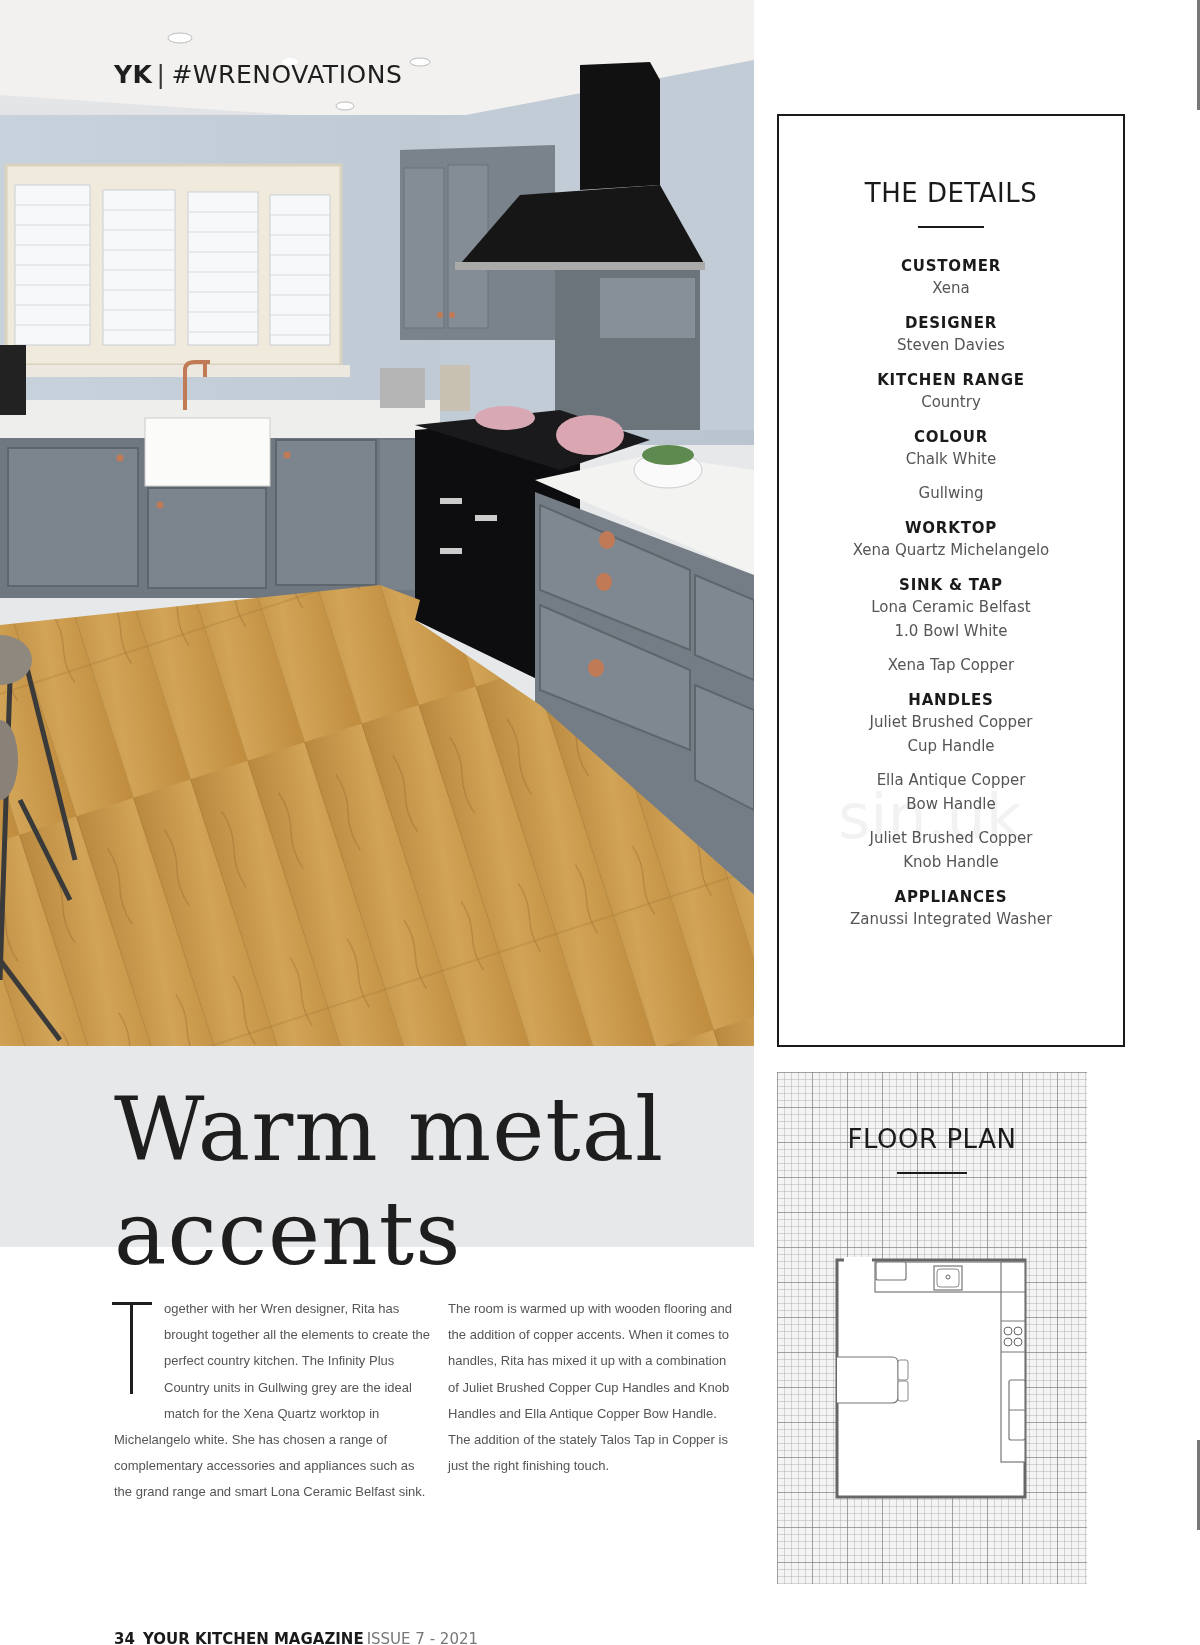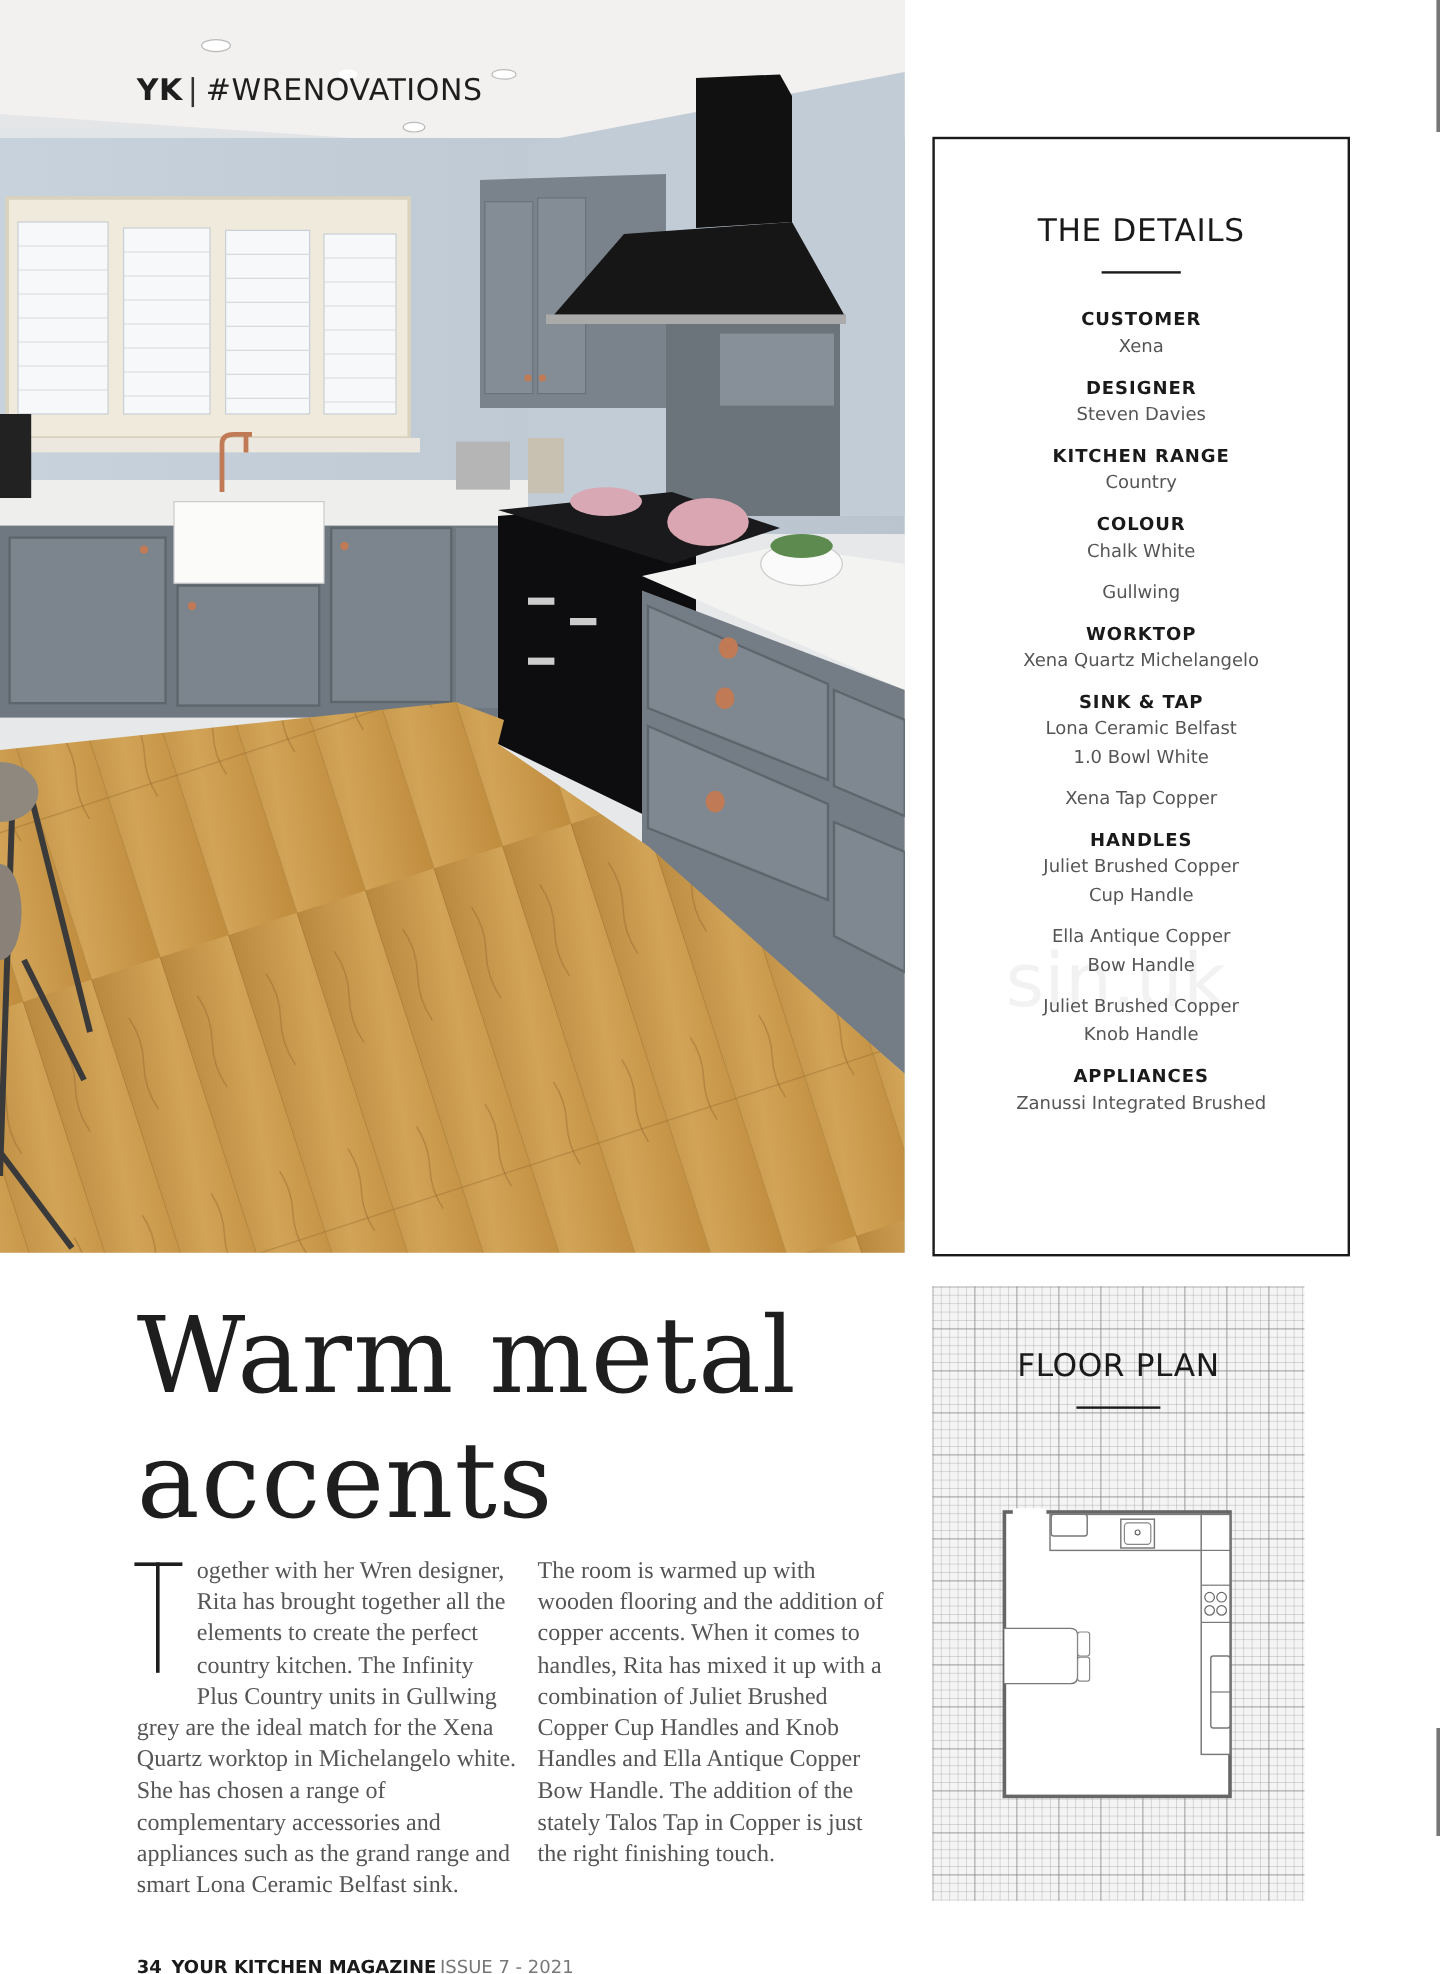--- a/index.html
+++ b/index.html
@@ -1,20 +1,20 @@
 <!DOCTYPE html>
 <html><head>
 <meta charset="utf-8">
 <style>
   * { margin:0; padding:0; box-sizing:border-box; }
   html, body { width:1200px; height:1645px; background:#ffffff; overflow:hidden; }
   body { position:relative; font-family:"DejaVu Sans", sans-serif; color:#222; }
 
   
-  .photo { position:absolute; left:0; top:0; width:754px; height:1044px; overflow:hidden; background:#e6e8ea; }
+  .photo { position:absolute; left:0; top:0; width:754px; height:1247px; overflow:hidden; background:#e6e8ea; }
   .photo svg { position:absolute; left:0; top:0; width:754px; height:1046px; }
   .kicker { position:absolute; left:114px; top:60px; font-family:"DejaVu Sans", sans-serif; font-size:25px; letter-spacing:0.5px; color:#1e1e1e; white-space:nowrap; }
   .kicker .yk { font-weight:bold; }
   .kicker .sep { font-weight:normal; margin:0 6px 0 4px; color:#333; }
   .kicker .tag { font-weight:normal; }
 
   
   .details { position:absolute; left:777px; top:114px; width:348px; height:933px; border:2px solid #1a1a1a; background:#fff; text-align:center; }
   .details h2 { margin-top:62px; font-family:"DejaVu Sans", sans-serif; font-weight:normal; font-size:26px; letter-spacing:0.5px; color:#1a1a1a; }
   .rule { width:66px; height:2px; background:#1a1a1a; margin:18px auto 0; }
@@ -22,21 +22,21 @@
   .d-label { font-family:"DejaVu Sans", sans-serif; font-weight:bold; font-size:15px; letter-spacing:0.8px; color:#1a1a1a; margin-top:13px; line-height:20px; }
   .d-label:first-child { margin-top:0; }
   .d-val { font-family:"DejaVu Sans", sans-serif; font-size:15px; color:#555; line-height:24px; }
   .d-val + .d-val { margin-top:10px; }
   .watermark { position:absolute; left:838px; top:780px; font-size:62px; color:rgba(0,0,0,0.05); font-family:"DejaVu Sans", sans-serif; pointer-events:none; }
 
   
   .headline { position:absolute; left:114px; top:1078px; font-family:"DejaVu Serif", serif; font-weight:normal; font-size:88px; line-height:104px; color:#1e1e1e; letter-spacing:1px; }
 
   
-  .col { position:absolute; top:1296px; width:318px; font-family:Liberation Serif, serif; font-size:20px; line-height:26.2px; color:#555; }
+  .col { position:absolute; top:1296px; width:318px; font-family:Liberation Sans, sans-serif; font-size:13px; line-height:26.2px; color:#555; }
   .col1 { left:114px; }
   .col2 { left:448px; width:290px; }
   .dropcap { float:left; font-family:"DejaVu Sans", sans-serif; font-weight:100; font-size:108px; line-height:88px; margin:2px 12px 0 -2px; color:#1e1e1e; }
   .dropcap-T { display:inline-block; position:relative; width:40px; height:96px; }
   .dropcap-T::before { content:""; position:absolute; left:0; top:4px; width:40px; height:3px; background:#1e1e1e; }
   .dropcap-T::after { content:""; position:absolute; left:18px; top:4px; width:3px; height:92px; background:#1e1e1e; }
 
   
   .floorplan { position:absolute; left:777px; top:1072px; width:310px; height:512px; background-color:#f4f4f4;
     background-image:
@@ -236,21 +236,21 @@
 
     <div class="d-label">HANDLES</div>
     <div class="d-val" style="white-space:pre-line">Juliet Brushed Copper
 Cup Handle</div>
     <div class="d-val" style="white-space:pre-line">Ella Antique Copper
 Bow Handle</div>
     <div class="d-val" style="white-space:pre-line">Juliet Brushed Copper
 Knob Handle</div>
 
     <div class="d-label">APPLIANCES</div>
-    <div class="d-val">Zanussi Integrated Brushed</div>
+    <div class="d-val">Zanussi Integrated Washer</div>
   </div>
 </div>
 <div class="watermark">sin.uk</div>
 
 <h1 class="headline">
   <span>Warm metal</span><br>
   <span>accents</span>
 </h1>
 
 <div class="col col1">

